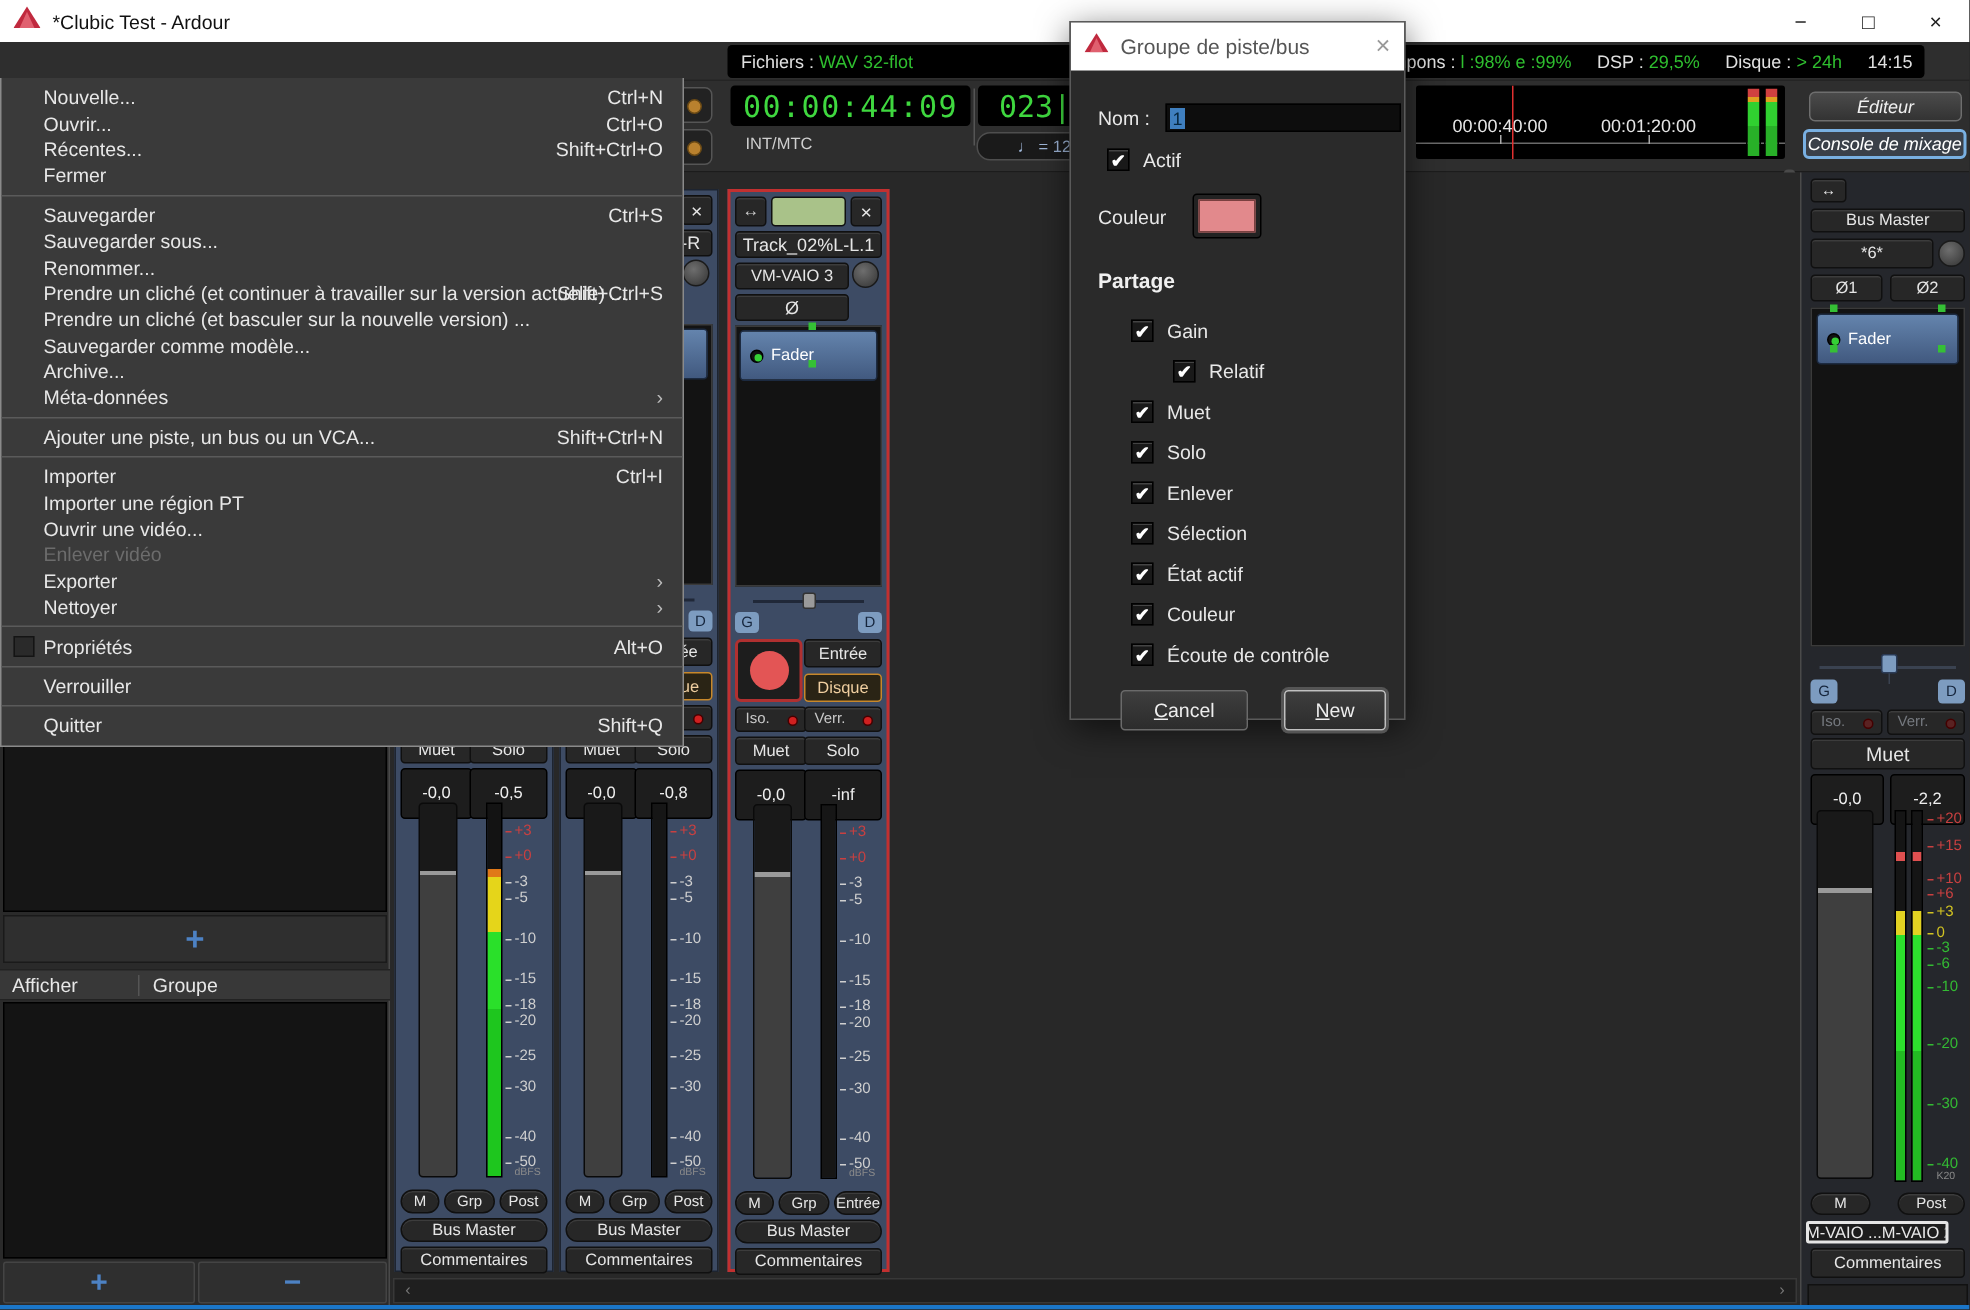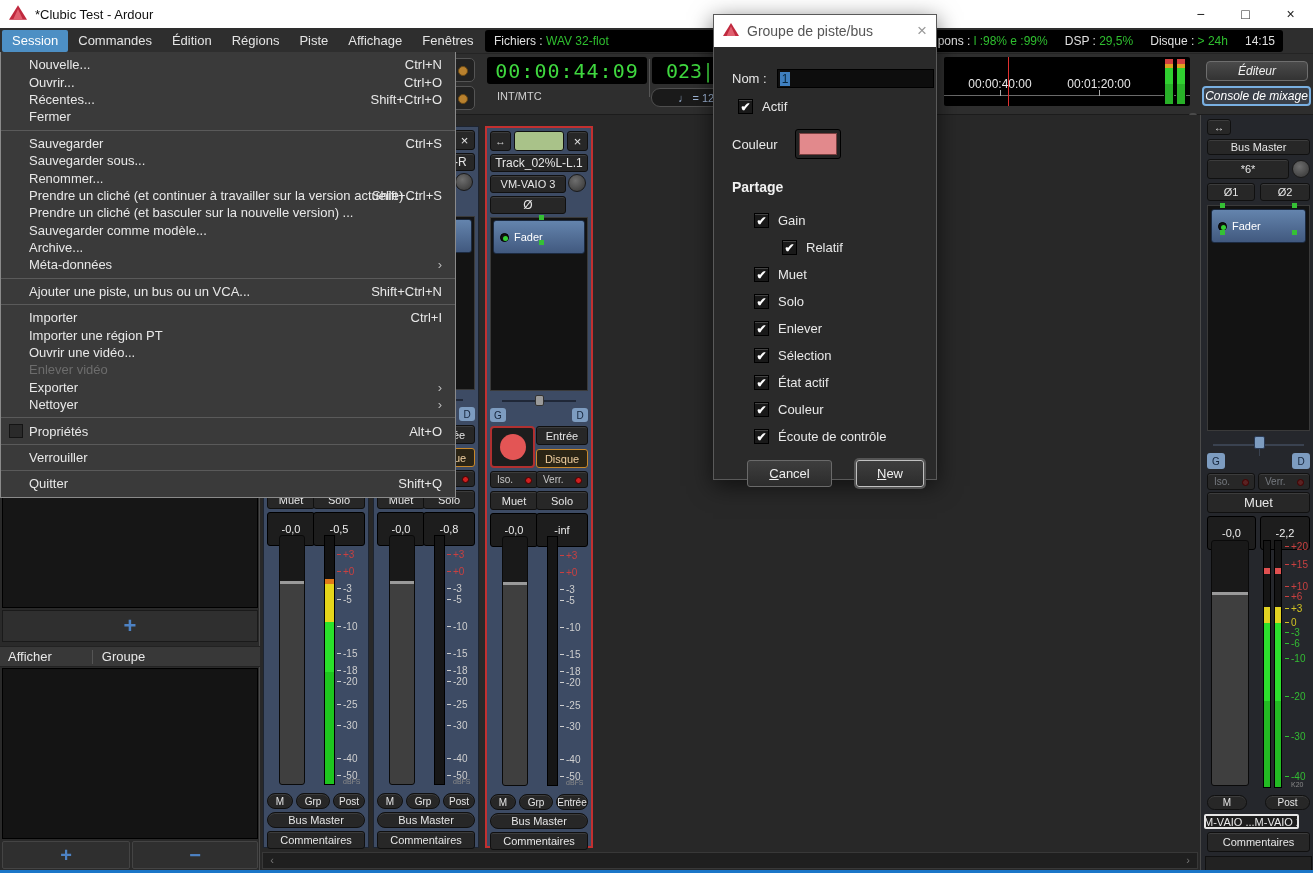--- a/index.html
+++ b/index.html
@@ -190,30 +190,20 @@
   </span>
   <span class="wtitle">*Clubic Test - Ardour</span>
   <div class="wctrls">
     <span class="wctrl">−</span>
     <span class="wctrl">□</span>
     <span class="wctrl">×</span>
   </div>
 </div>
 
 <div class="topbar">
-  <div class="menubar" id="menubar">
-      <div class="menuitem active">Session</div>
-      <div class="menuitem">Commandes</div>
-      <div class="menuitem">Édition</div>
-      <div class="menuitem">Régions</div>
-      <div class="menuitem">Piste</div>
-      <div class="menuitem">Affichage</div>
-      <div class="menuitem">Fenêtres</div>
-      <div class="menuitem">Aide</div>
-    </div>
   <div class="statusstrip">
     <span class="files">
       <span class="lab">Fichiers :</span>
       <span class="val">WAV 32-flot</span>
     </span>
     <div class="rightstatus">
       <span><span class="lab">Tampons :</span> <span class="val">l :98% e :99%</span></span>
       <span><span class="lab">DSP :</span> <span class="val">29,5%</span></span>
       <span><span class="lab">Disque :</span> <span class="val">&gt; 24h</span></span>
       <span class="lab">14:15</span>

